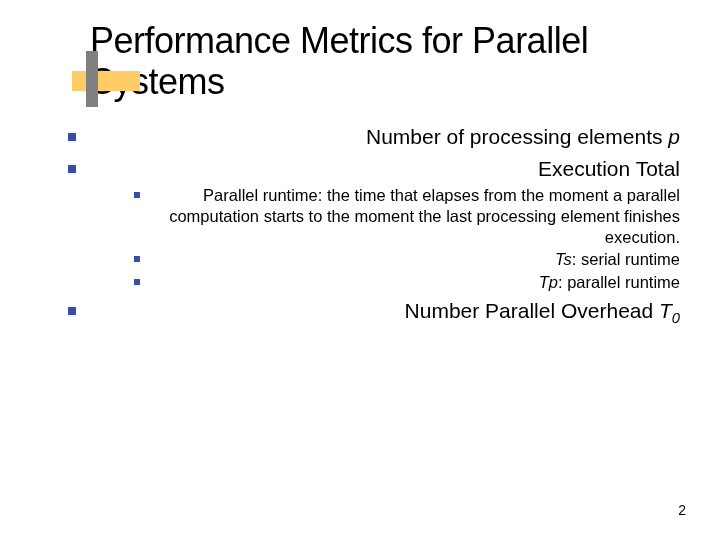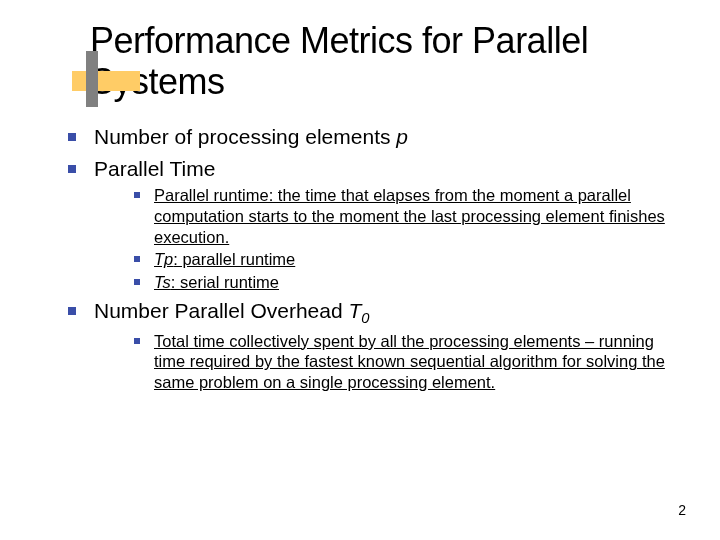--- a/index.html
+++ b/index.html
@@ -4,24 +4,24 @@
 <style>
   * { margin: 0; padding: 0; box-sizing: border-box; }
   html, body { width: 720px; height: 540px; background: #fff; font-family: Verdana, Geneva, sans-serif; color: #000; }
   .slide { position: relative; width: 720px; height: 540px; padding: 20px 40px 30px 60px; }
   .title-wrap { position: relative; margin-left: 30px; margin-bottom: 20px; }
   .title { font-size: 36px; font-weight: 400; line-height: 1.15; letter-spacing: -0.5px; }
   .accent-h { position: absolute; left: -18px; bottom: 12px; width: 68px; height: 20px; background: #ffcc66; }
   .accent-v { position: absolute; left: -4px; bottom: -4px; width: 12px; height: 56px; background: #808080; }
   ul { list-style: none; }
   .l1 { margin-left: 0; }
-  .l1 > li { position: relative; padding-left: 34px; font-size: 21px; line-height: 1.35; margin-bottom: 4px; }
+  .l1 > li { position: relative; padding-left: 34px; font-size: 21px; line-height: 1.35; margin-bottom: 4px; text-align: right; }
   .l1 > li::before { content: ""; position: absolute; left: 8px; top: 10px; width: 8px; height: 8px; background: #3a4ea8; }
   .l2 { margin-left: 0; margin-top: 2px; margin-bottom: 2px; }
-  .l2 > li { position: relative; padding-left: 60px; font-size: 16.5px; line-height: 1.25; margin-bottom: 2px; text-decoration: underline; }
+  .l2 > li { position: relative; padding-left: 60px; font-size: 16.5px; line-height: 1.25; margin-bottom: 2px; }
   .l2 > li::before { content: ""; position: absolute; left: 40px; top: 7px; width: 6px; height: 6px; background: #3a4ea8; }
   .it { font-style: italic; }
   .sub { font-size: 0.7em; vertical-align: sub; font-style: italic; }
   .pagenum { position: absolute; right: 34px; bottom: 22px; font-size: 14px; color: #000; }
 </style>
 </head>
 <body>
 
 <div class="slide">
 
@@ -29,29 +29,28 @@
     <div class="accent-h"></div>
     <div class="accent-v"></div>
     <h1 class="title">Performance Metrics for Parallel Systems</h1>
   </div>
 
   <ul class="l1">
     <li>
       <span>Number of processing elements </span><span class="it">p</span>
     </li>
     <li>
-      <span>Parallel Time</span>
+      <span>Execution Total</span>
       <ul class="l2">
         <li><span>Parallel runtime: the time that elapses from the moment a parallel computation starts to the moment the last processing element finishes execution.</span></li>
+        <li><span class="it">Ts</span><span>: serial runtime</span></li>
         <li><span class="it">Tp</span><span>: parallel runtime</span></li>
-        <li><span class="it">Ts</span><span>: serial runtime</span></li>
       </ul>
     </li>
     <li>
       <span>Number Parallel Overhead </span><span class="it">T</span><span class="sub">0</span>
       <ul class="l2">
-        <li><span>Total time collectively spent by all the processing elements – running time required by the fastest known sequential algorithm for solving the same problem on a single processing element.</span></li>
       </ul>
     </li>
   </ul>
 
   <div class="pagenum">2</div>
 </div>
 
 </body></html>

